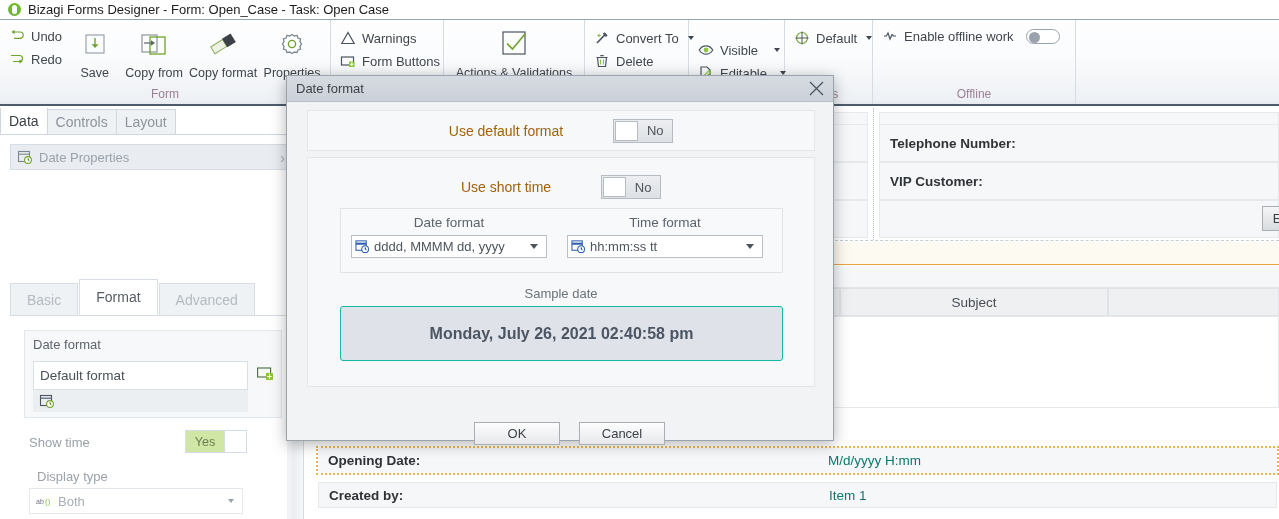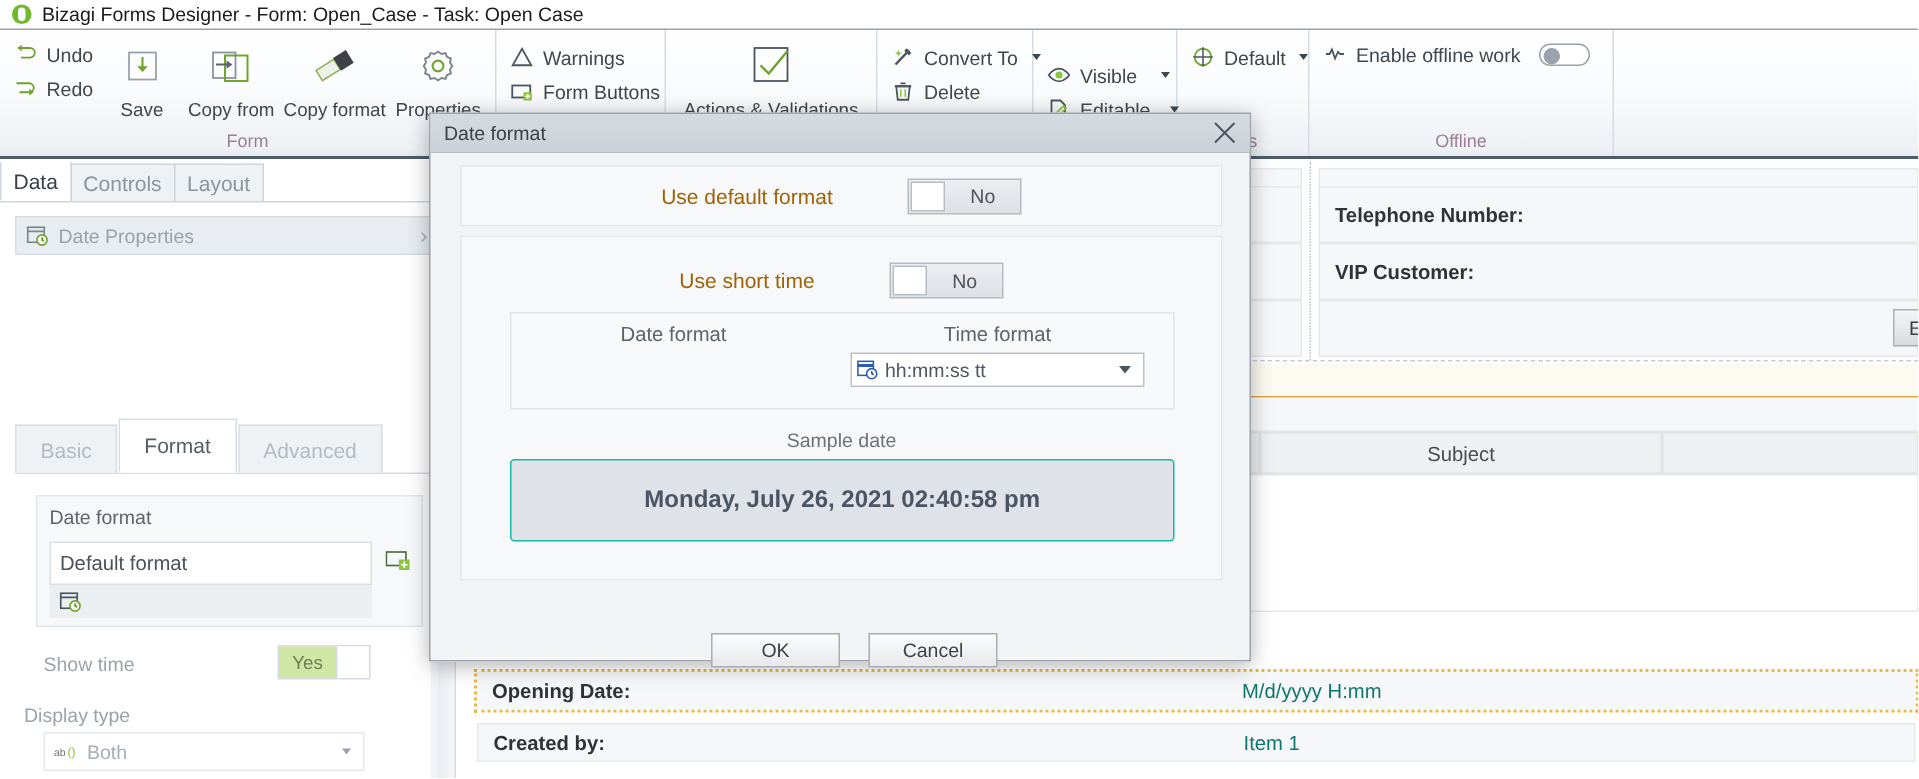--- a/index.html
+++ b/index.html
@@ -280,21 +280,21 @@
   .dlg-section {
     position: absolute;
     border: 1px solid #e3e6ea;
     background: #f7f8f9;
   }
   .dlg-row {
     display: flex; align-items: center; justify-content: center; height: 100%;
   }
   .dlg-lbl { font-size: 14px; color: #a16207; }
   .dlg-toggle {
-    width: 76px; height: 24px;
+    width: 60px; height: 24px;
     border: 1px solid #b6bcc3;
     background: linear-gradient(to bottom, #eceef1, #dde0e4);
     display: flex; align-items: center;
     margin-left: 50px;
   }
   .dlg-toggle .knob {
     width: 23px; height: 20px; margin: 0 0 0 1px;
     background: #ffffff; border: 1px solid #b6bcc3;
   }
   .dlg-toggle .tval {
@@ -648,21 +648,21 @@
         </svg>
       </div>
     </div>
 
     <div class="field-label" style="left:29px; top:327px;">Show time</div>
     <div class="yn-toggle" style="left:185px; top:322px;">
       <span class="yes">Yes</span>
       <span class="knobw"></span>
     </div>
 
-    <div class="field-label" style="left:16px; top:361px;">Display type</div>
+    <div class="field-label" style="left:37px; top:361px;">Display type</div>
     <div class="field-box" style="top:380px;">
       <svg width="18" height="12" viewBox="0 0 18 12" style="margin:0 4px 0 6px;">
         <text x="0" y="9" font-size="7" fill="#6b727a" font-family="Liberation Sans, sans-serif">ab</text>
         <text x="9" y="9" font-size="8" fill="#8cc63f" font-family="Liberation Sans, sans-serif">()</text>
       </svg>
       <span>Both</span>
       <span class="dd-caret" style="margin-left:auto; margin-right:8px; border-top-color:#9aa2ab;"></span>
     </div>
 
   </div>
@@ -698,20 +698,30 @@
           <span class="dlg-lbl">Use short time</span>
           <span class="dlg-toggle">
             <span class="knob"></span>
             <span class="tval">No</span>
           </span>
         </div>
 
         <div class="inner-box" style="left:32px; top:50px; width:443px; height:65px;">
           <div style="position:absolute; left:10px; top:6px; width:196px;">
             <div class="ddl-label">Date format</div>
+            <div class="ddl" style="margin-top:5px;">
+              <svg width="15" height="15" viewBox="0 0 16 16">
+                <rect x="1" y="2" width="11" height="10" fill="#ffffff" stroke="#2a5db0" stroke-width="1.1"></rect>
+                <path d="M1 5h11" stroke="#2a5db0" stroke-width="2.2"></path>
+                <circle cx="10.8" cy="10.8" r="3.6" fill="#ffffff" stroke="#2a5db0" stroke-width="1.1"></circle>
+                <path d="M10.8 8.8v2l1.4.9" stroke="#2a5db0" stroke-width="1"></path>
+              </svg>
+              <span class="txt">dddd, MMMM dd, yyyy</span>
+              <span class="car"></span>
+            </div>
           </div>
           <div style="position:absolute; left:226px; top:6px; width:196px;">
             <div class="ddl-label">Time format</div>
             <div class="ddl" style="margin-top:5px;">
               <svg width="15" height="15" viewBox="0 0 16 16">
                 <rect x="1" y="2" width="11" height="10" fill="#ffffff" stroke="#2a5db0" stroke-width="1.1"></rect>
                 <path d="M1 5h11" stroke="#2a5db0" stroke-width="2.2"></path>
                 <circle cx="10.8" cy="10.8" r="3.6" fill="#ffffff" stroke="#2a5db0" stroke-width="1.1"></circle>
                 <path d="M10.8 8.8v2l1.4.9" stroke="#2a5db0" stroke-width="1"></path>
               </svg>

